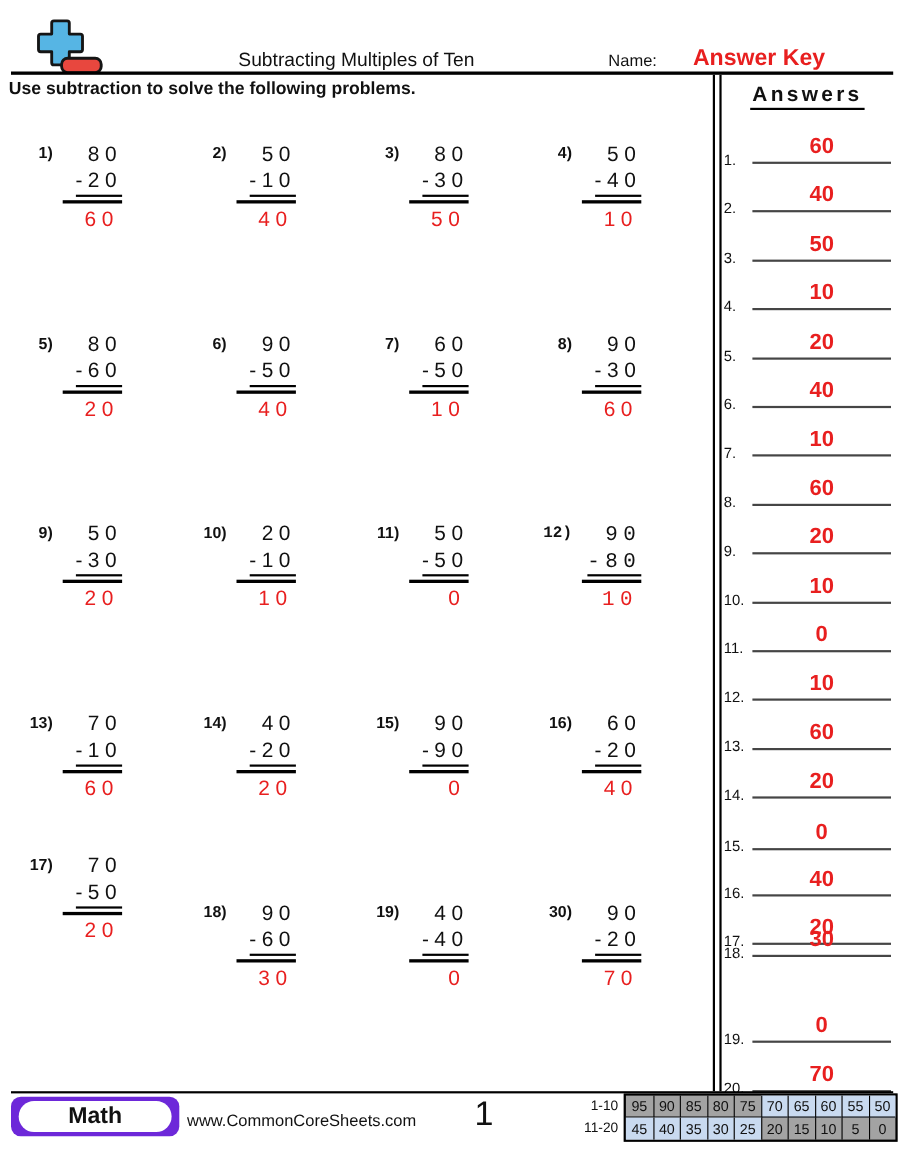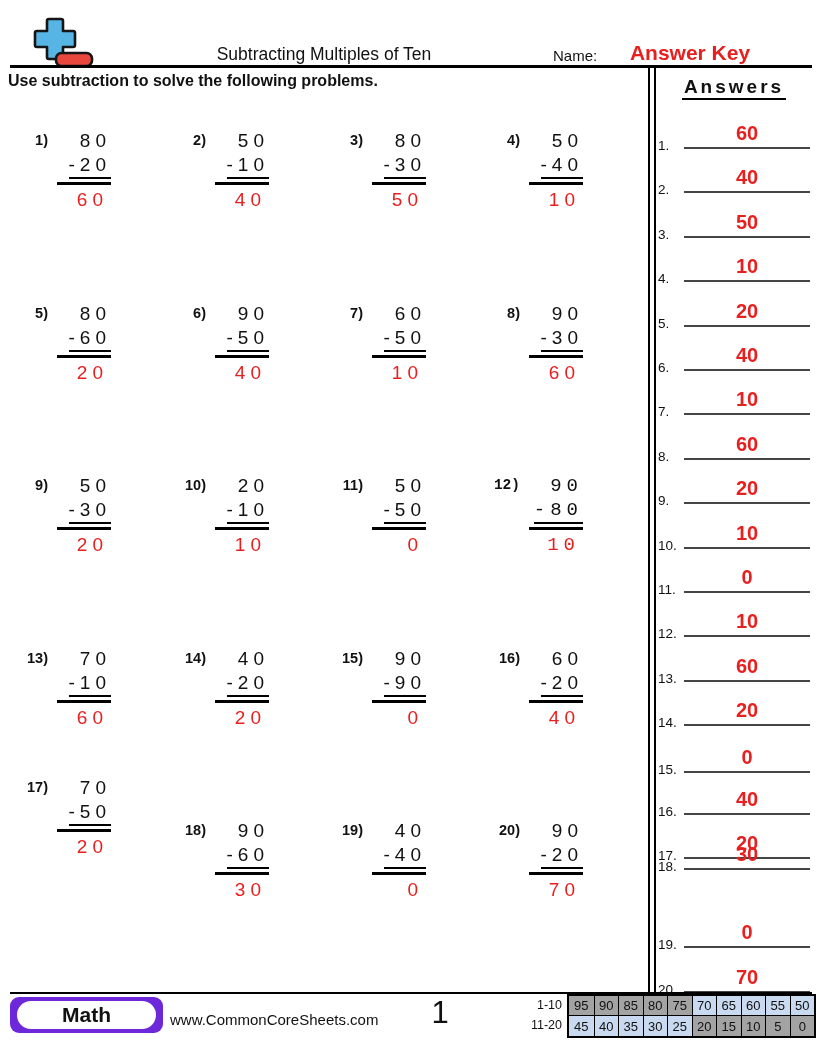--- a/index.html
+++ b/index.html
@@ -241,21 +241,21 @@
     <div class="problem" style="left: 333px; top: 819px;">
       <span class="pnum">19)</span>
       <div class="work">
         <div class="minuend">40</div>
         <div><span class="subtrahend">-40</span></div>
         <div class="prule"></div>
         <div class="panswer">0</div>
       </div>
     </div>
     <div class="problem" style="left: 490px; top: 819px;">
-      <span class="pnum">20)</span>
+      <span class="pnum">30)</span>
       <div class="work">
         <div class="minuend">90</div>
         <div><span class="subtrahend">-20</span></div>
         <div class="prule"></div>
         <div class="panswer">70</div>
       </div>
     </div>
   </div>
 
 <div class="abs answers-panel" id="answers-panel">

